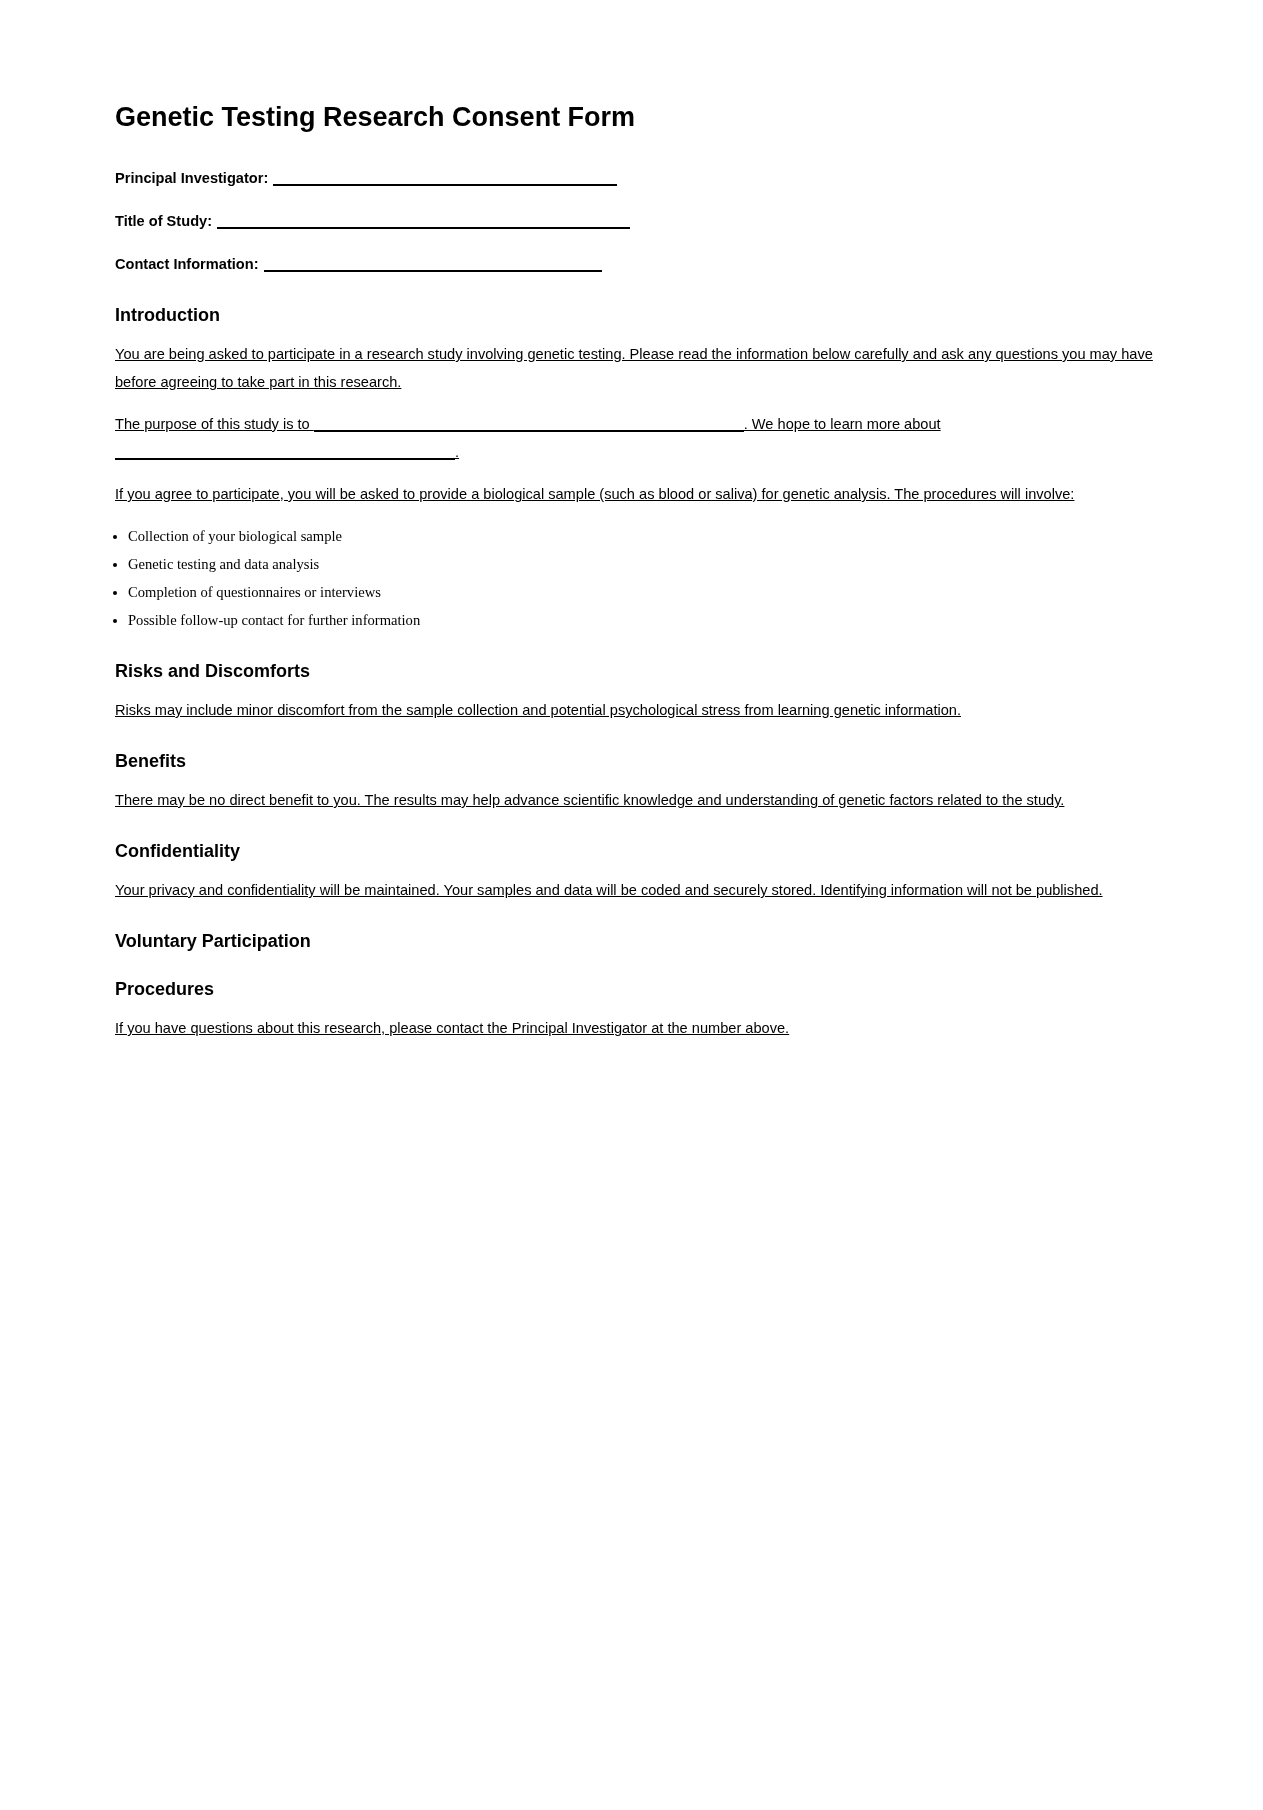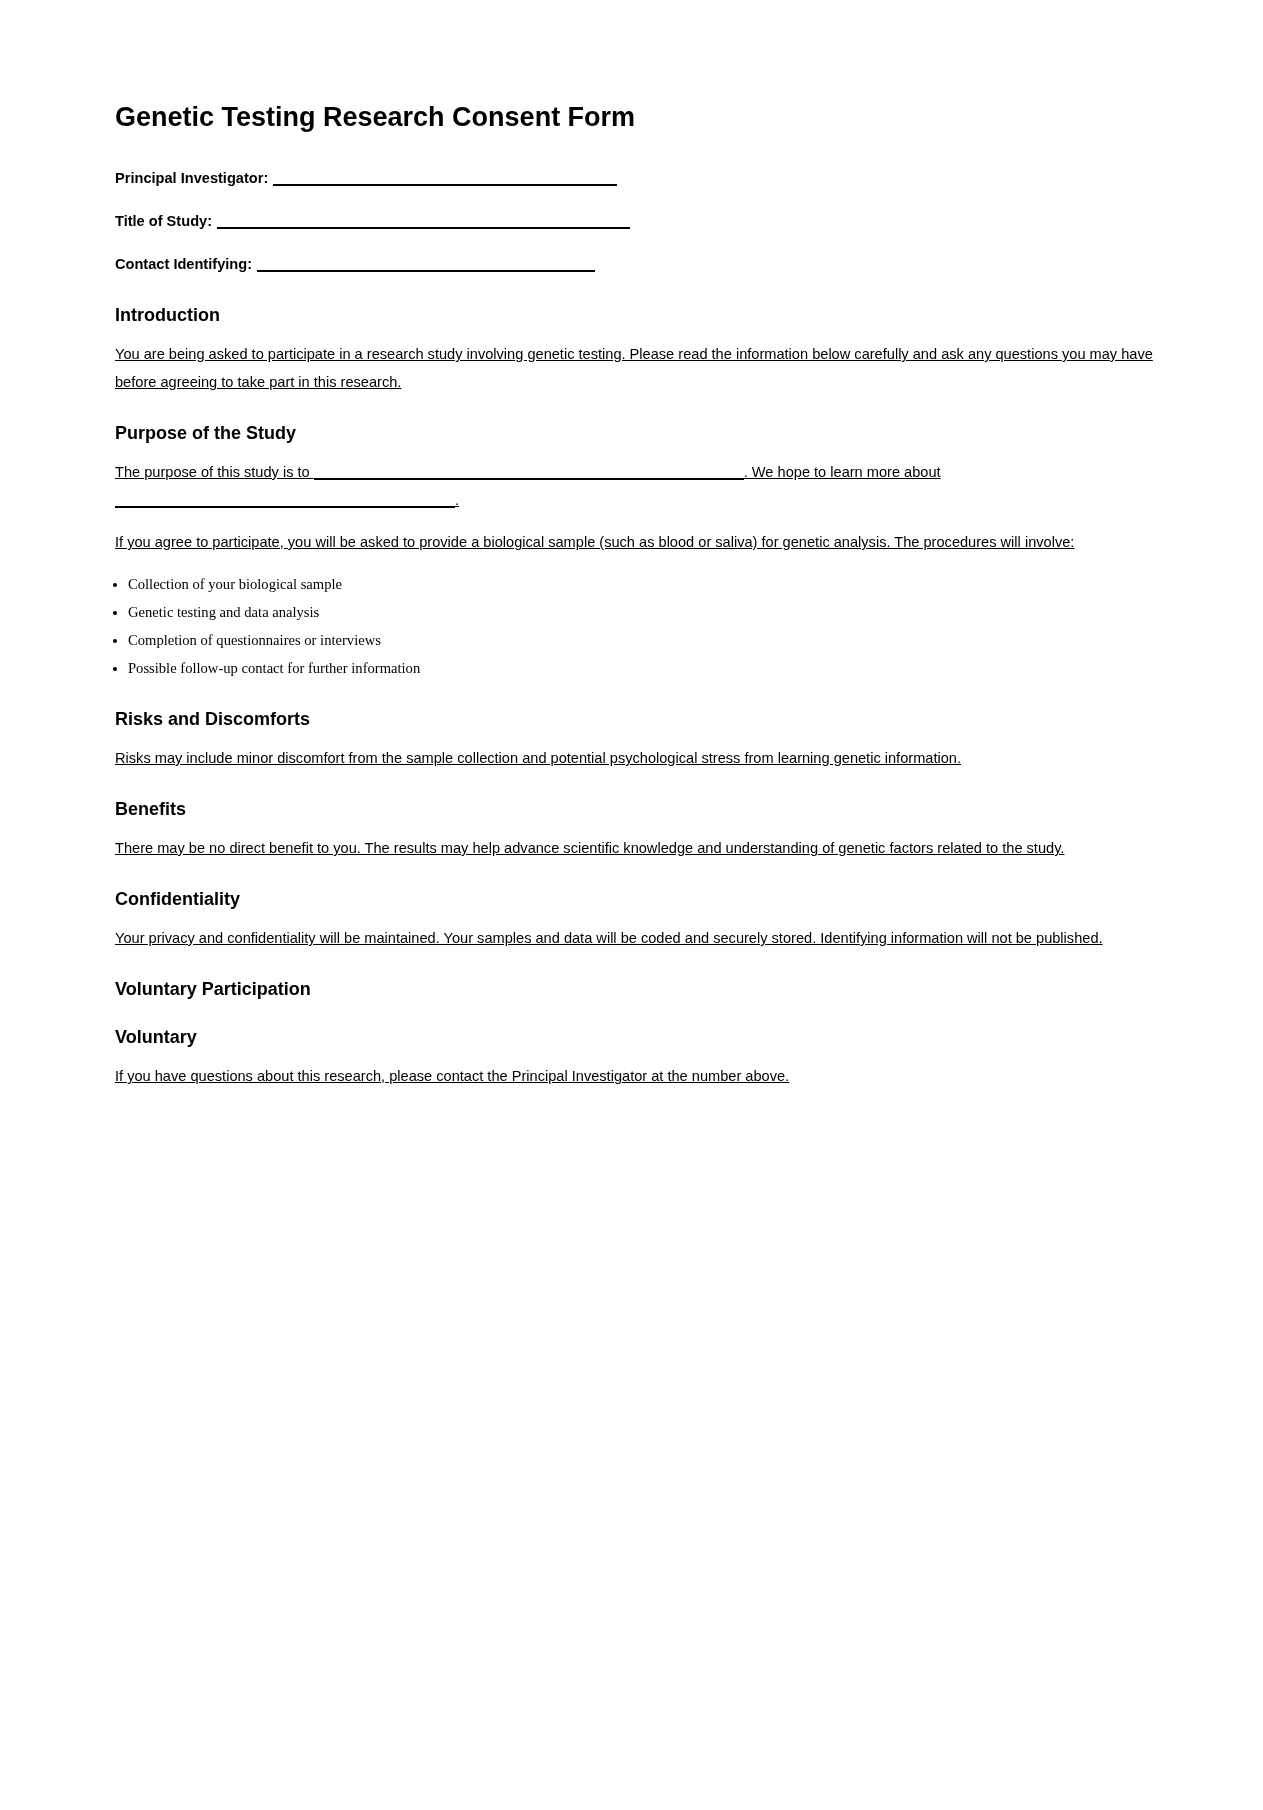--- a/index.html
+++ b/index.html
@@ -63,38 +63,37 @@
 </style>
 </head>
 <body>
 
 <div class="page">
   <h1 class="doc-title">Genetic Testing Research Consent Form</h1>
 
   <div id="fields-container">
       <div class="field"><span>Principal Investigator:</span><span class="blank" style="width: 344px;"></span></div>
       <div class="field"><span>Title of Study:</span><span class="blank" style="width: 413px;"></span></div>
-      <div class="field"><span>Contact Identifying:</span><span class="blank" style="width: 338px;"></span></div>
+      <div class="field"><span>Contact Information:</span><span class="blank" style="width: 338px;"></span></div>
     </div>
 
   <div id="sections-container">
       <h2 class="section-heading">Introduction</h2>
       <p class="para">You are being asked to participate in a research study involving genetic testing. Please read the information below carefully and ask any questions you may have before agreeing to take part in this research.</p>
-      <h2 class="section-heading">Purpose of the Study</h2>
       <p class="para">The purpose of this study is to <span class="blank inline" style="width: 430px;"></span>. We hope to learn more about <span class="blank inline" style="width: 340px;"></span>.</p>
       <p class="para">If you agree to participate, you will be asked to provide a biological sample (such as blood or saliva) for genetic analysis. The procedures will involve:</p>
       <ul class="bullet-list">
         <li>Collection of your biological sample</li>
         <li>Genetic testing and data analysis</li>
         <li>Completion of questionnaires or interviews</li>
         <li>Possible follow-up contact for further information</li>
       </ul>
       <h2 class="section-heading">Risks and Discomforts</h2>
       <p class="para">Risks may include minor discomfort from the sample collection and potential psychological stress from learning genetic information.</p>
       <h2 class="section-heading">Benefits</h2>
       <p class="para">There may be no direct benefit to you. The results may help advance scientific knowledge and understanding of genetic factors related to the study.</p>
       <h2 class="section-heading">Confidentiality</h2>
       <p class="para">Your privacy and confidentiality will be maintained. Your samples and data will be coded and securely stored. Identifying information will not be published.</p>
       <h2 class="section-heading">Voluntary Participation</h2>
-      <h2 class="section-heading">Voluntary</h2>
+      <h2 class="section-heading">Procedures</h2>
       <p class="para">If you have questions about this research, please contact the Principal Investigator at the number above.</p>
     </div>
 </div>
 
 </body></html>

